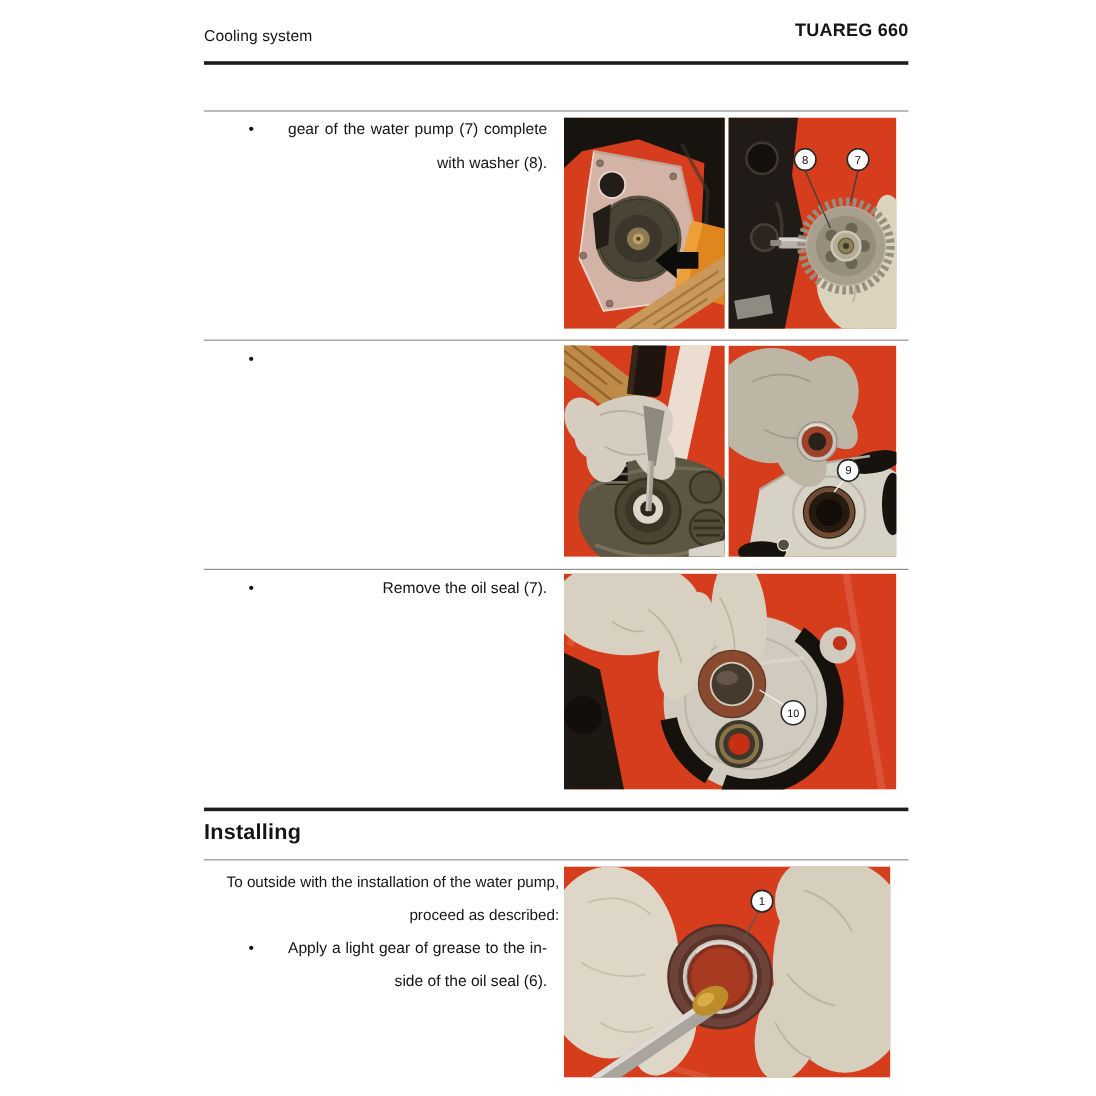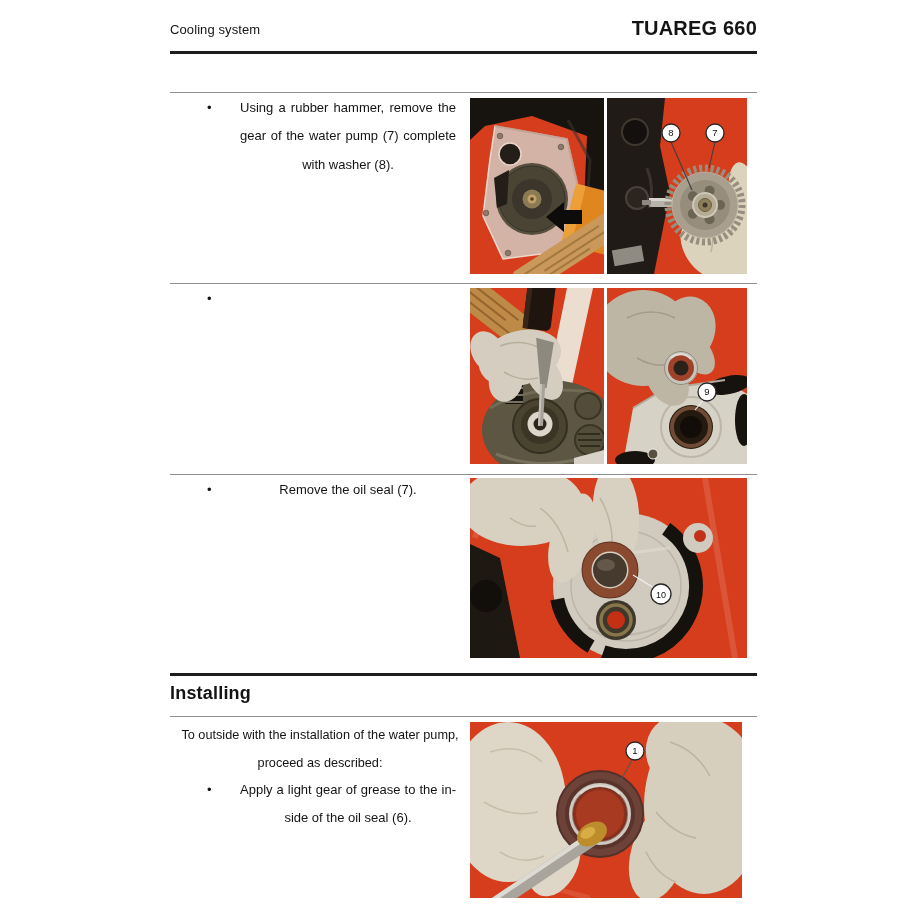--- a/index.html
+++ b/index.html
@@ -1,47 +1,46 @@
 <!DOCTYPE html>
 <html><head>
 <meta charset="utf-8">
 <style>
   html,body{margin:0;padding:0;background:#fff;}
   .page{position:relative;width:913px;height:913px;background:#ffffff;overflow:hidden;
         font-family:"Liberation Sans", sans-serif;color:#141414;}
   .abs{position:absolute;}
   .hdr-left{left:170px;top:22px;font-size:13px;letter-spacing:.1px;}
-  .hdr-right{left:170px;top:17px;width:587px;text-align:right;font-size:20px;font-weight:bold;letter-spacing:.2px;}
+  .hdr-right{left:170px;top:17px;width:587px;text-align:right;font-size:15px;font-weight:bold;letter-spacing:.2px;}
   .rule{position:absolute;left:170px;width:587px;}
   .rule.thick{height:2.5px;background:#1d1d1d;}
   .rule.thin{height:1.2px;background:#8f8f8f;}
   .btext{position:absolute;left:240px;width:216px;font-size:13px;line-height:28.3px;}
   .btext span{display:block;}
   .jline{text-align:justify;text-align-last:justify;}
-  .nline{text-align:center;}
+  .nline{text-align:right;}
   .bdot{position:absolute;left:207px;font-size:13px;line-height:28.3px;}
   .intro{position:absolute;left:174px;width:292px;font-size:12.7px;line-height:27.8px;}
   .intro span{display:block;}
   .heading{position:absolute;left:170px;top:683px;font-size:18px;font-weight:bold;letter-spacing:.2px;}
   svg{display:block;}
   .callout-txt{font-family:"Liberation Sans",sans-serif;fill:#111;text-anchor:middle;}
 </style>
 </head>
 <body>
 
 <div class="page">
 
   <div class="abs hdr-left">Cooling system</div>
   <div class="abs hdr-right">TUAREG 660</div>
   <div class="rule thick" style="top:51px"></div>
 
   <div class="rule thin" style="top:92px"></div>
   <div class="bdot" style="top:94px">•</div>
   <div class="btext" style="top:94px">
-    <span class="jline">Using a rubber hammer, remove the</span>
     <span class="jline">gear of the water pump (7) complete</span>
     <span class="nline">with washer (8).</span>
   </div>
 
   <svg class="abs" style="left:470px;top:98px" width="134" height="176" viewBox="0 0 134 176">
     <rect width="134" height="176" fill="#d63d1c"></rect>
     <path d="M0 0 H134 V150 L112 150 L117 38 L62 18 L15 28 L0 42 Z" fill="#17130f"></path>
     <path d="M98 22 L120 62 L116 122" stroke="#3a332b" stroke-width="3" fill="none" opacity=".6"></path>
     <g>
       <path d="M25 28 L97 41 L109 93 L94 153 L33 161 L13 118 L20 61 Z" fill="#d2b3a6" stroke="#eed8ce" stroke-width="1.5" stroke-linejoin="round"></path>

